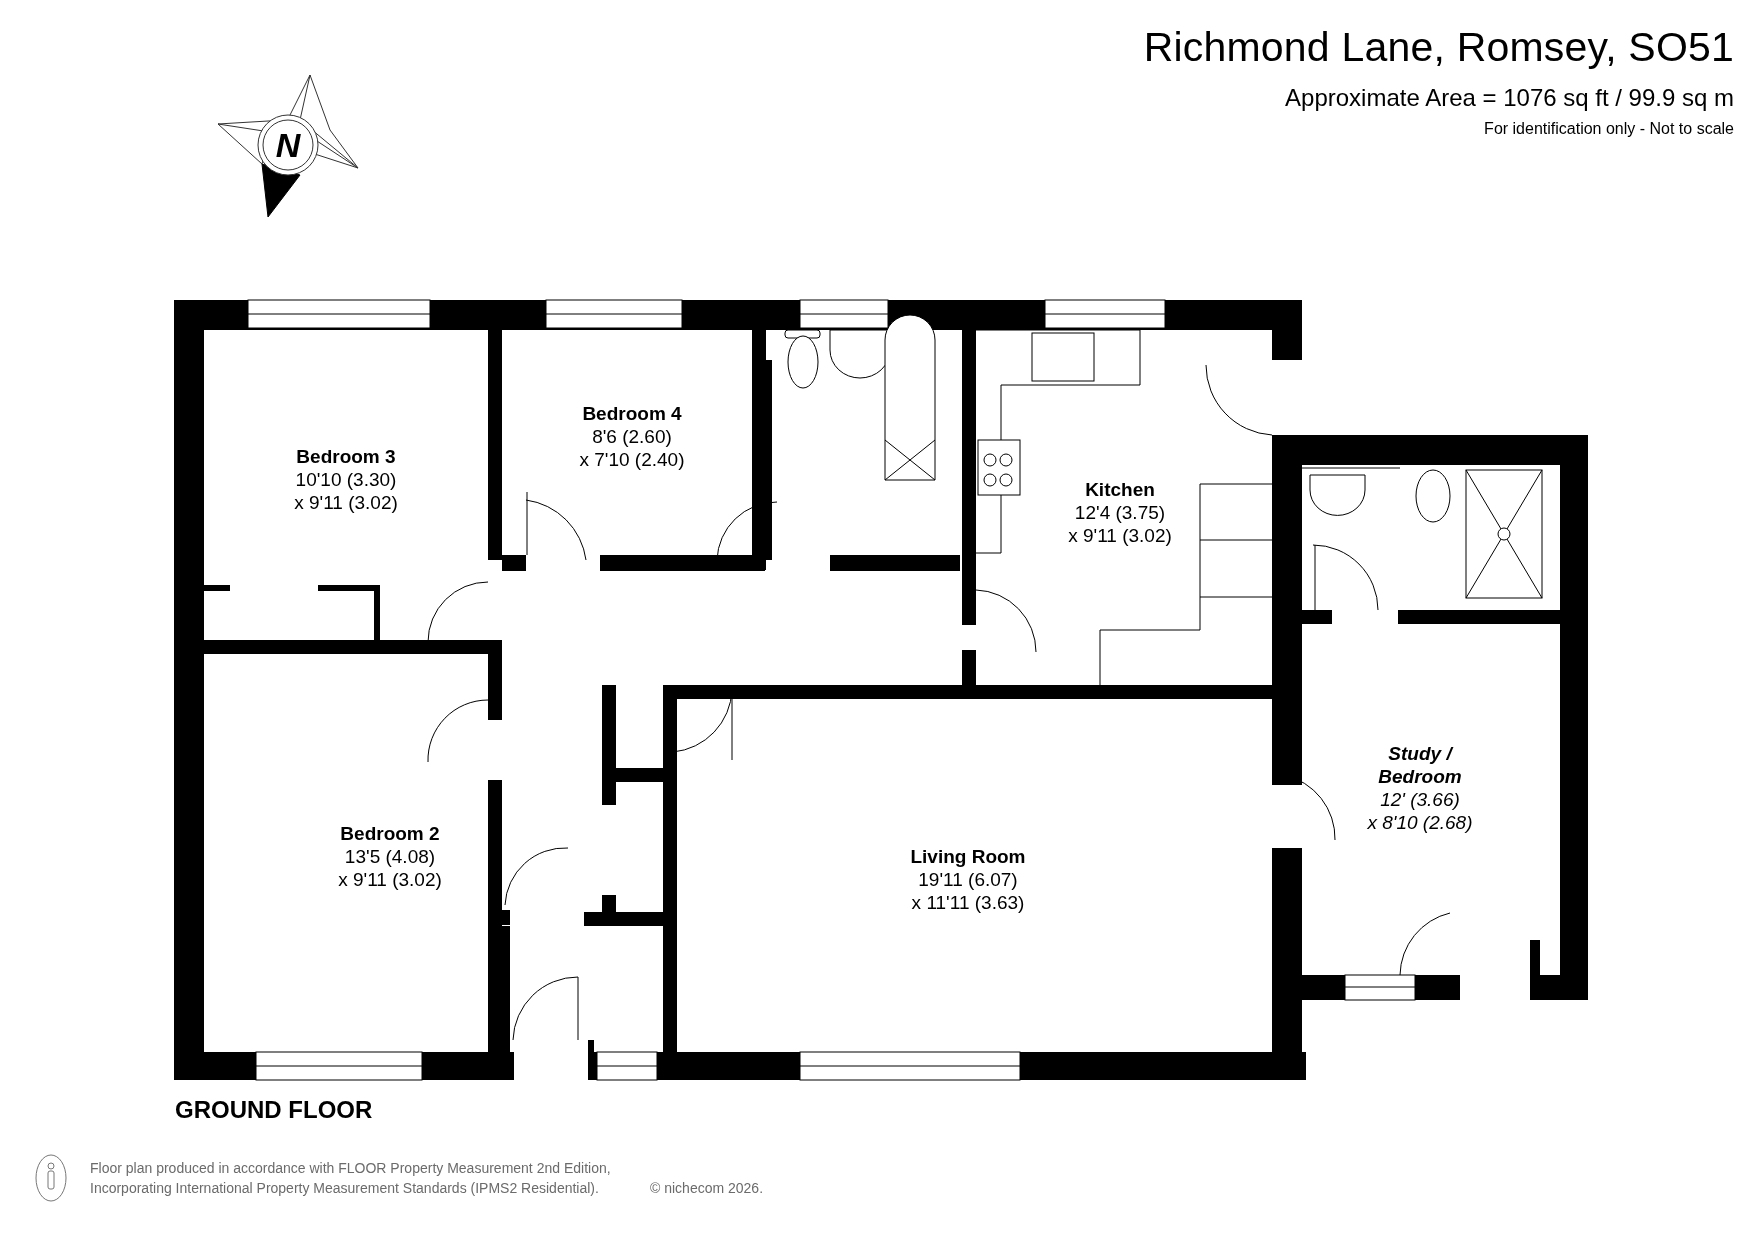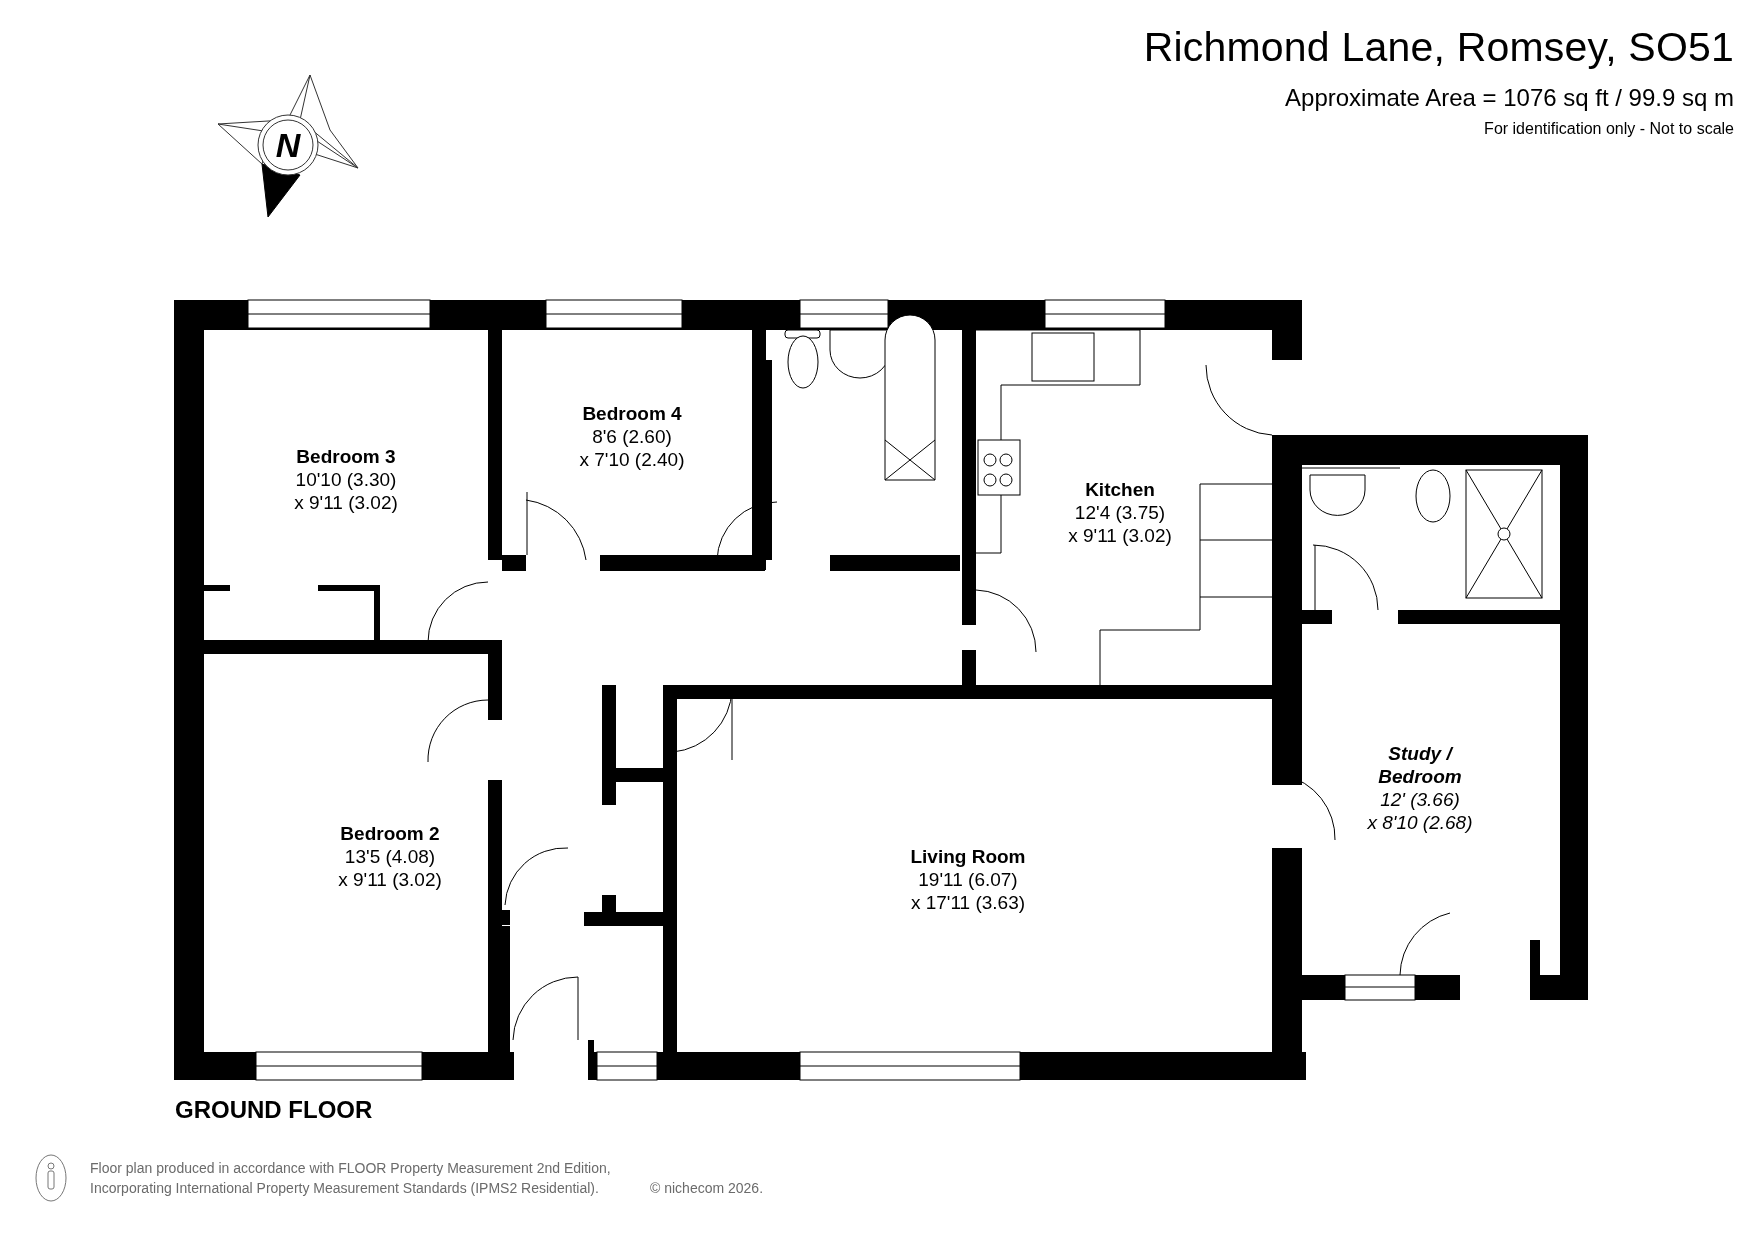--- a/index.html
+++ b/index.html
@@ -183,21 +183,21 @@
   <span>x 8'10 (2.68)</span>
 </div>
 <div class="room-label" style="left:346px; top:822px;margin-left:44px;">
   <span class="name">Bedroom 2</span>
   <span>13'5 (4.08)</span>
   <span>x 9'11 (3.02)</span>
 </div>
 <div class="room-label" style="left:968px; top:845px;">
   <span class="name">Living Room</span>
   <span>19'11 (6.07)</span>
-  <span>x 17'11 (3.63)</span>
+  <span>x 11'11 (3.63)</span>
 </div>
 
 <div class="floor-label">GROUND FLOOR</div>
 
 <svg style="position:absolute; left:34px; top:1153px;" width="34" height="50">
   <ellipse cx="17" cy="25" rx="15" ry="23" fill="none" stroke="#777" stroke-width="1"></ellipse>
   <circle cx="17" cy="13" r="3" fill="none" stroke="#777"></circle>
   <rect x="14" y="18" width="6" height="18" rx="2" fill="none" stroke="#777"></rect>
 </svg>
 

